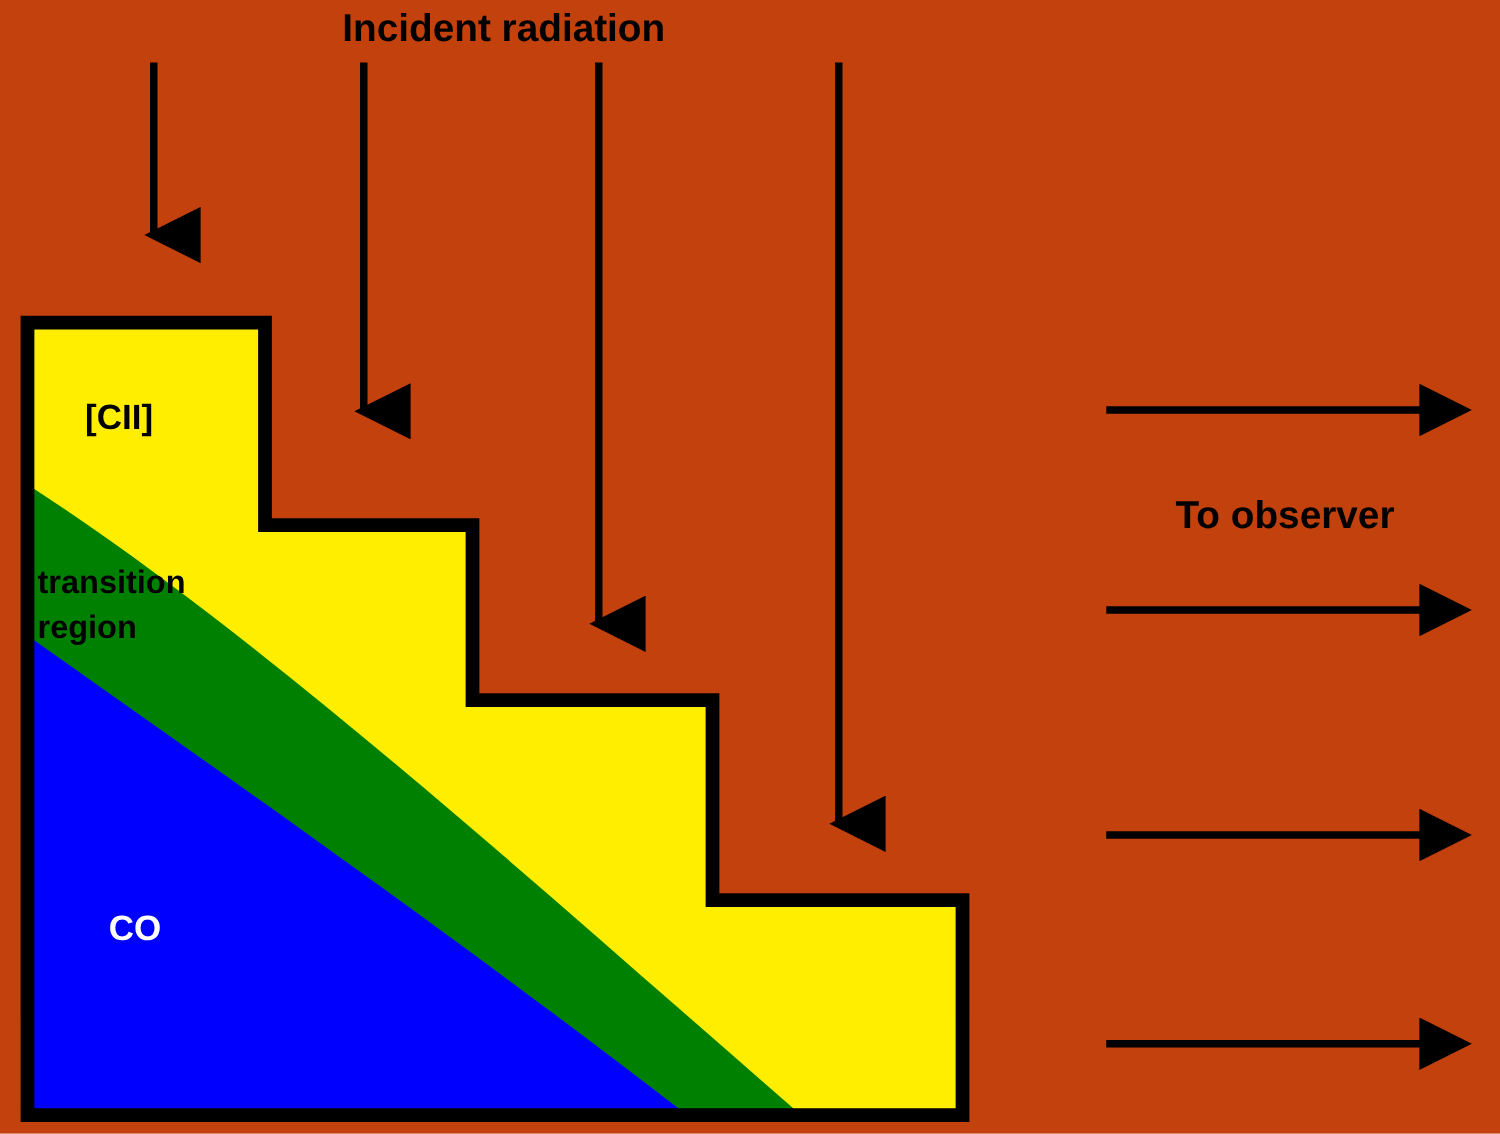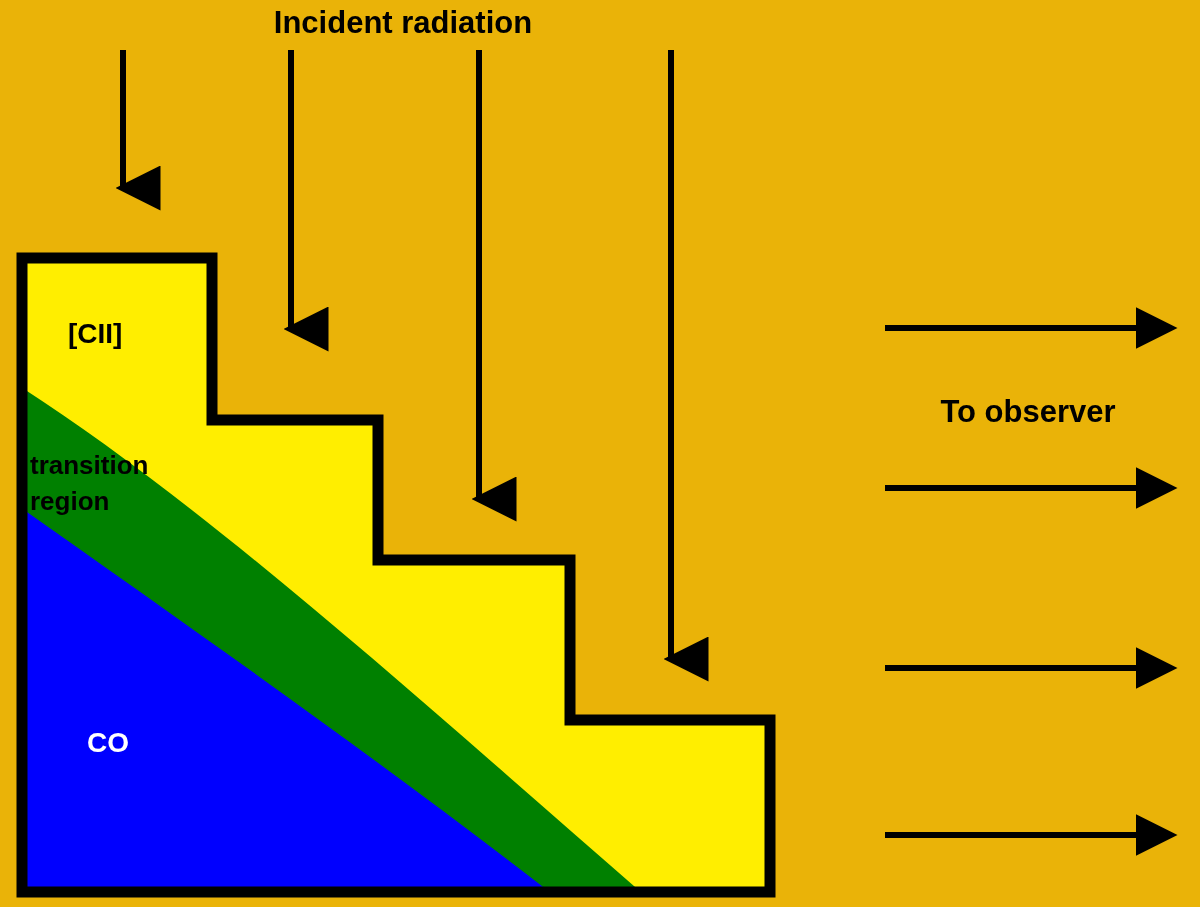--- a/index.html
+++ b/index.html
@@ -4,21 +4,21 @@
 <style>
   html, body {
     margin: 0;
     padding: 0;
     background: #ffffff;
   }
   #stage {
     position: relative;
     width: 1200px;
     height: 907px;
-    background: #eab308;
+    background: #c2410c;
     overflow: hidden;
     font-family: "Liberation Sans", sans-serif;
   }
   #diagram-svg {
     position: absolute;
     left: 0;
     top: 0;
     width: 1200px;
     height: 907px;
   }

